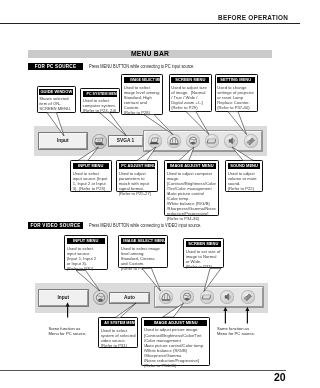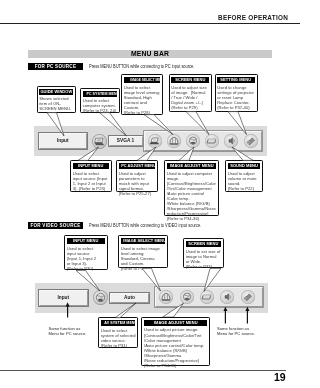--- a/index.html
+++ b/index.html
@@ -379,14 +379,14 @@
               <path d="M3.6 8.6 L8.2 4.0 L10.4 6.2 L5.8 10.8 Z" fill="#8e8e8e" stroke="#4c4c4c" stroke-width="0.6"></path>
               <circle cx="4.9" cy="8.4" r="1.5" fill="#fff" stroke="#4c4c4c" stroke-width="0.6"></circle>
               <circle cx="4.9" cy="8.4" r="0.6" fill="#3a3a3a"></circle>
             </g>
           </svg>
         </div>
     </div>
   </div>
 
   <div class="ftr-rule"></div>
-  <div class="pageno">19</div>
+  <div class="pageno">20</div>
 </div>
 
 </body></html>

